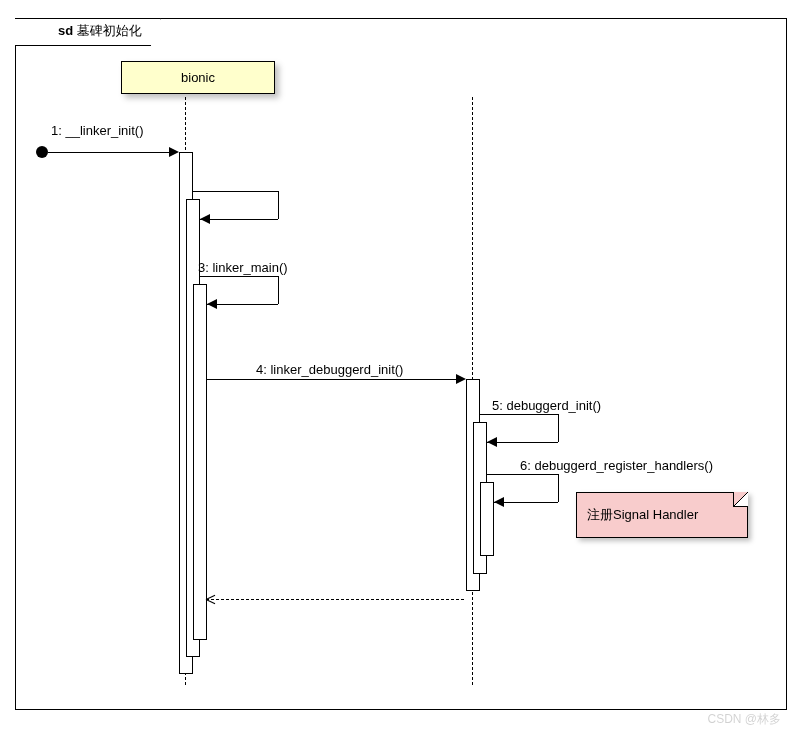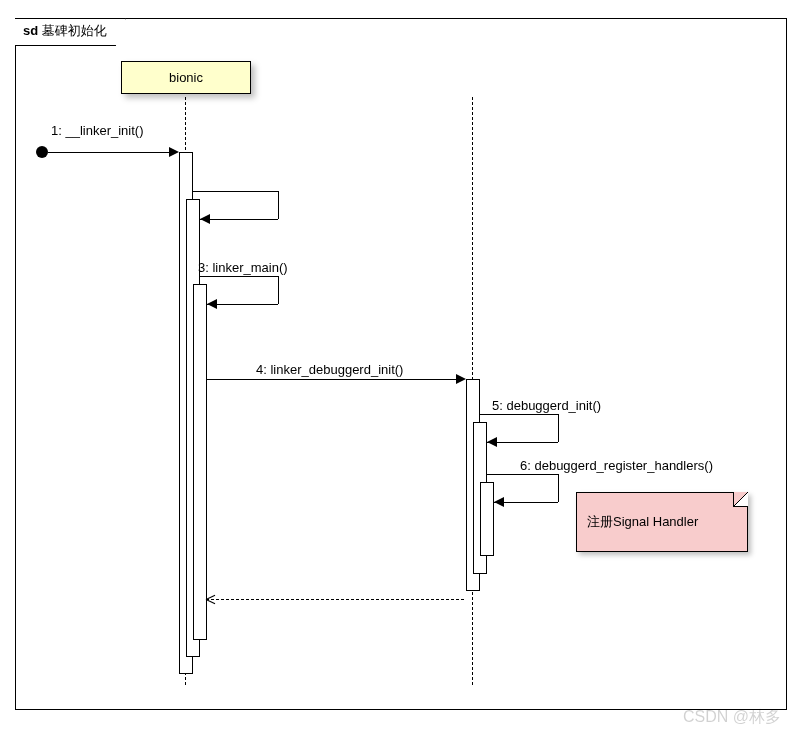--- a/index.html
+++ b/index.html
@@ -25,27 +25,27 @@
     position: absolute;
     left: -1px;
     top: -1px;
     height: 20px;
     border: 1px solid #000;
     border-left: none;
     background: #fff;
     padding: 3px 18px 3px 8px;
     clip-path: polygon(0 0, 100% 0, calc(100% - 10px) 100%, 0 100%);
   }
-  .frame-tab b { font-weight: bold; }
+  .frame-tab b { font-weight: bold; margin-left: 35px; }
   .lifeline-head {
     position: absolute;
     border: 1px solid #000;
     background: #ffffcc;
     text-align: center;
-    padding: 8px 0;
+    padding: 8px 12px;
     width: 128px;
     box-shadow: 4px 4px 6px rgba(0,0,0,0.25);
   }
   .lifeline {
     position: absolute;
     border-left: 1px dashed #000;
     width: 0;
   }
   .activation {
     position: absolute;
@@ -107,39 +107,39 @@
     height: 1px;
     background: #000;
     transform-origin: left center;
   }
   .arrow-left-open::before { top: 5px; transform: rotate(25deg); }
   .arrow-left-open::after  { top: 5px; transform: rotate(-25deg); }
   .note {
     position: absolute;
     border: 1px solid #000;
     background: #f8cccc;
-    padding: 20px 10px;
+    padding: 13px 10px;
     box-shadow: 3px 3px 5px rgba(0,0,0,0.25);
   }
   .note::after {
     content: "";
     position: absolute;
     top: -1px;
     right: -1px;
     width: 14px;
     height: 14px;
     background: linear-gradient(135deg, #f8cccc 0 49%, #000 49% 51%, #fff 51% 100%);
     border-left: 1px solid #000;
     border-bottom: 1px solid #000;
   }
   .watermark {
     position: absolute;
     right: 20px;
     bottom: 4px;
-    font-size: 16px;
+    font-size: 12px;
     color: rgba(0,0,0,0.18);
   }
 </style>
 </head>
 <body>
 
 <div class="frame">
   <div class="frame-tab">
     <b>sd</b>
     <span>墓碑初始化</span>

